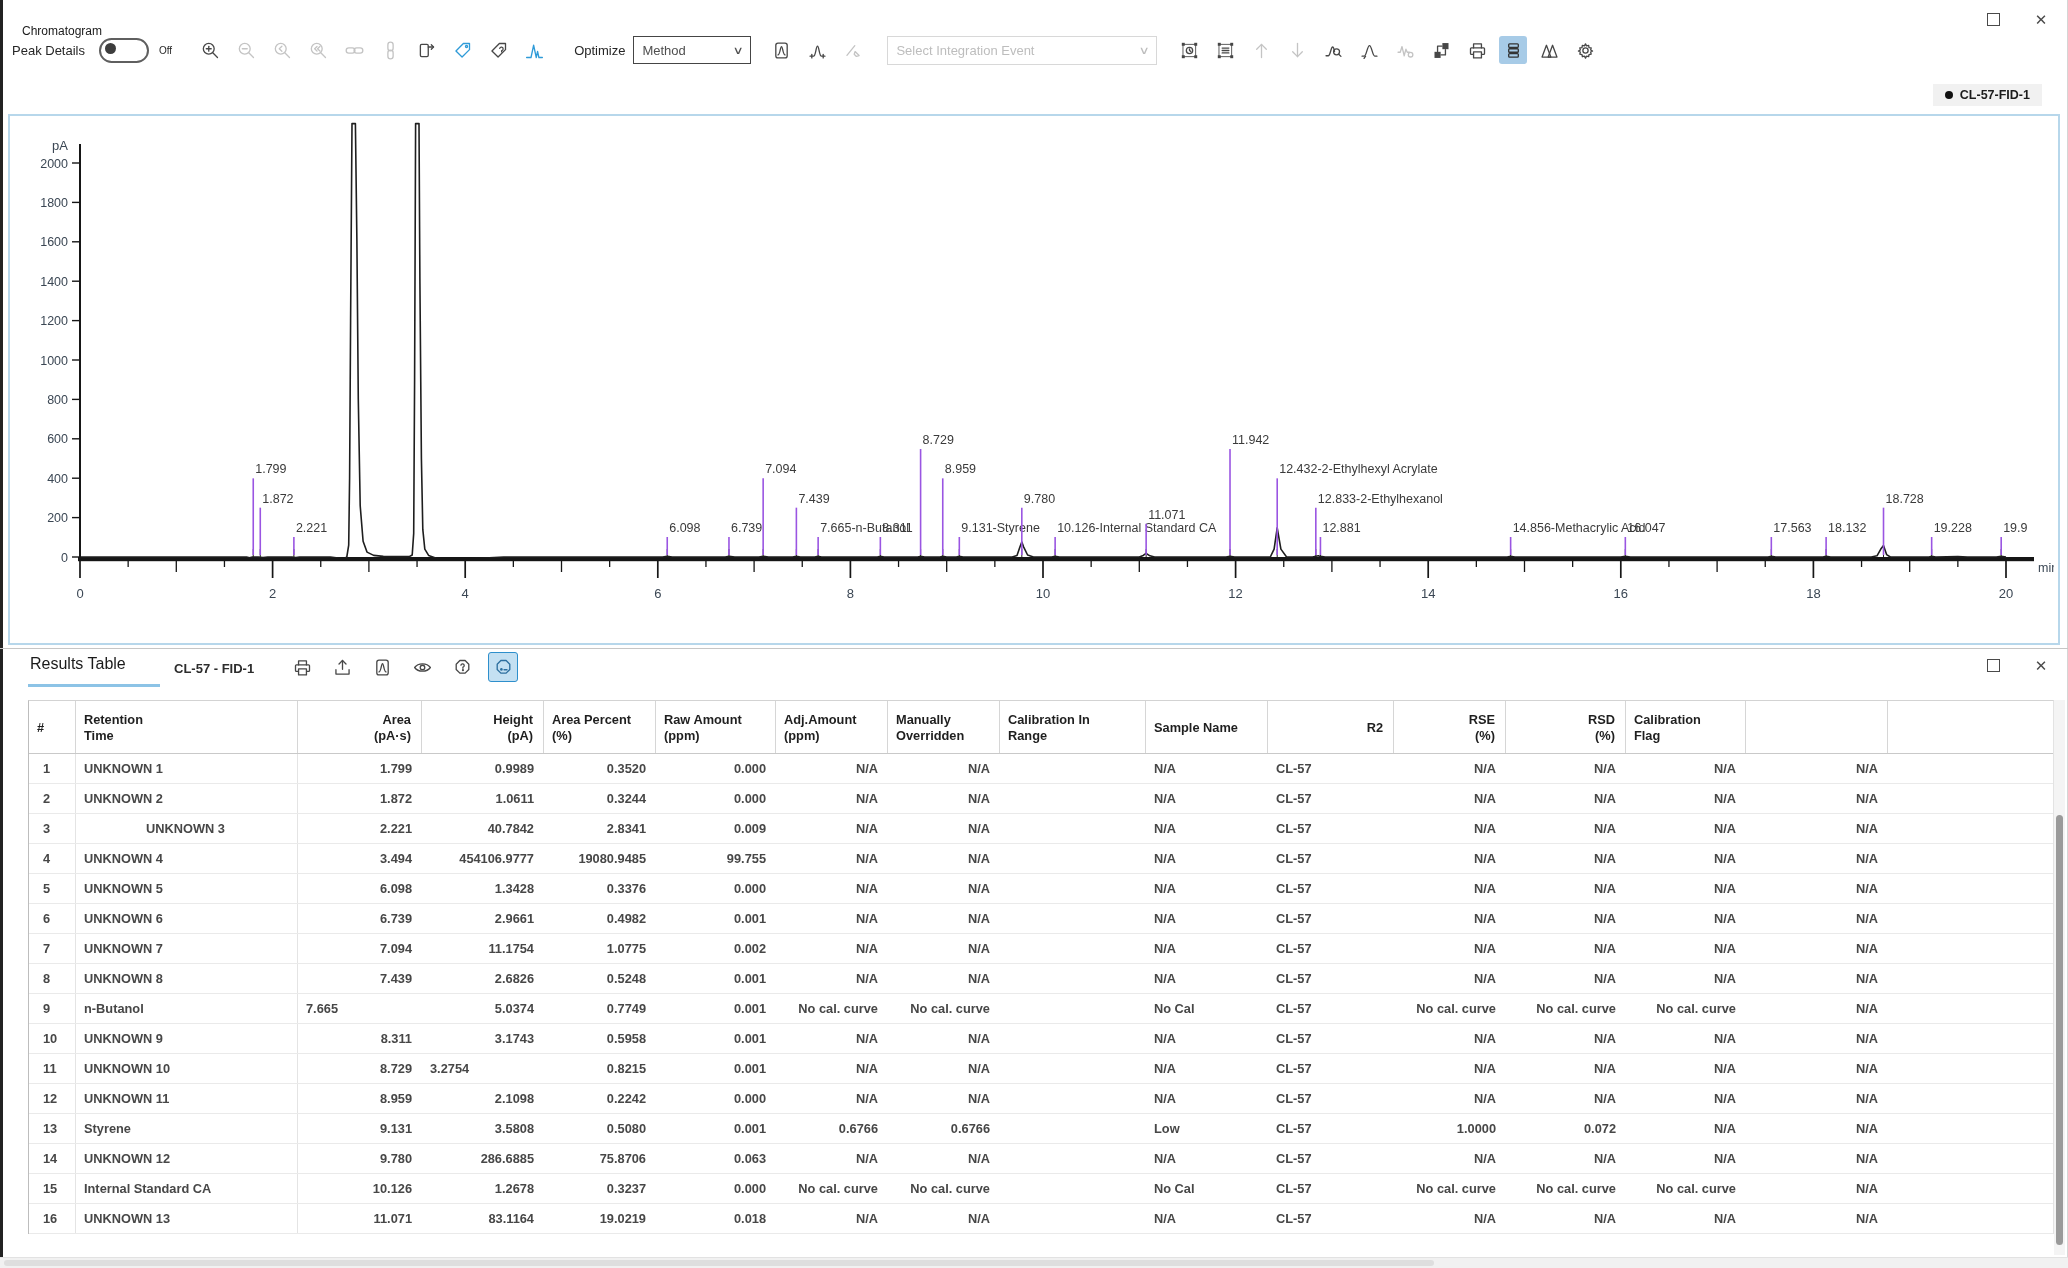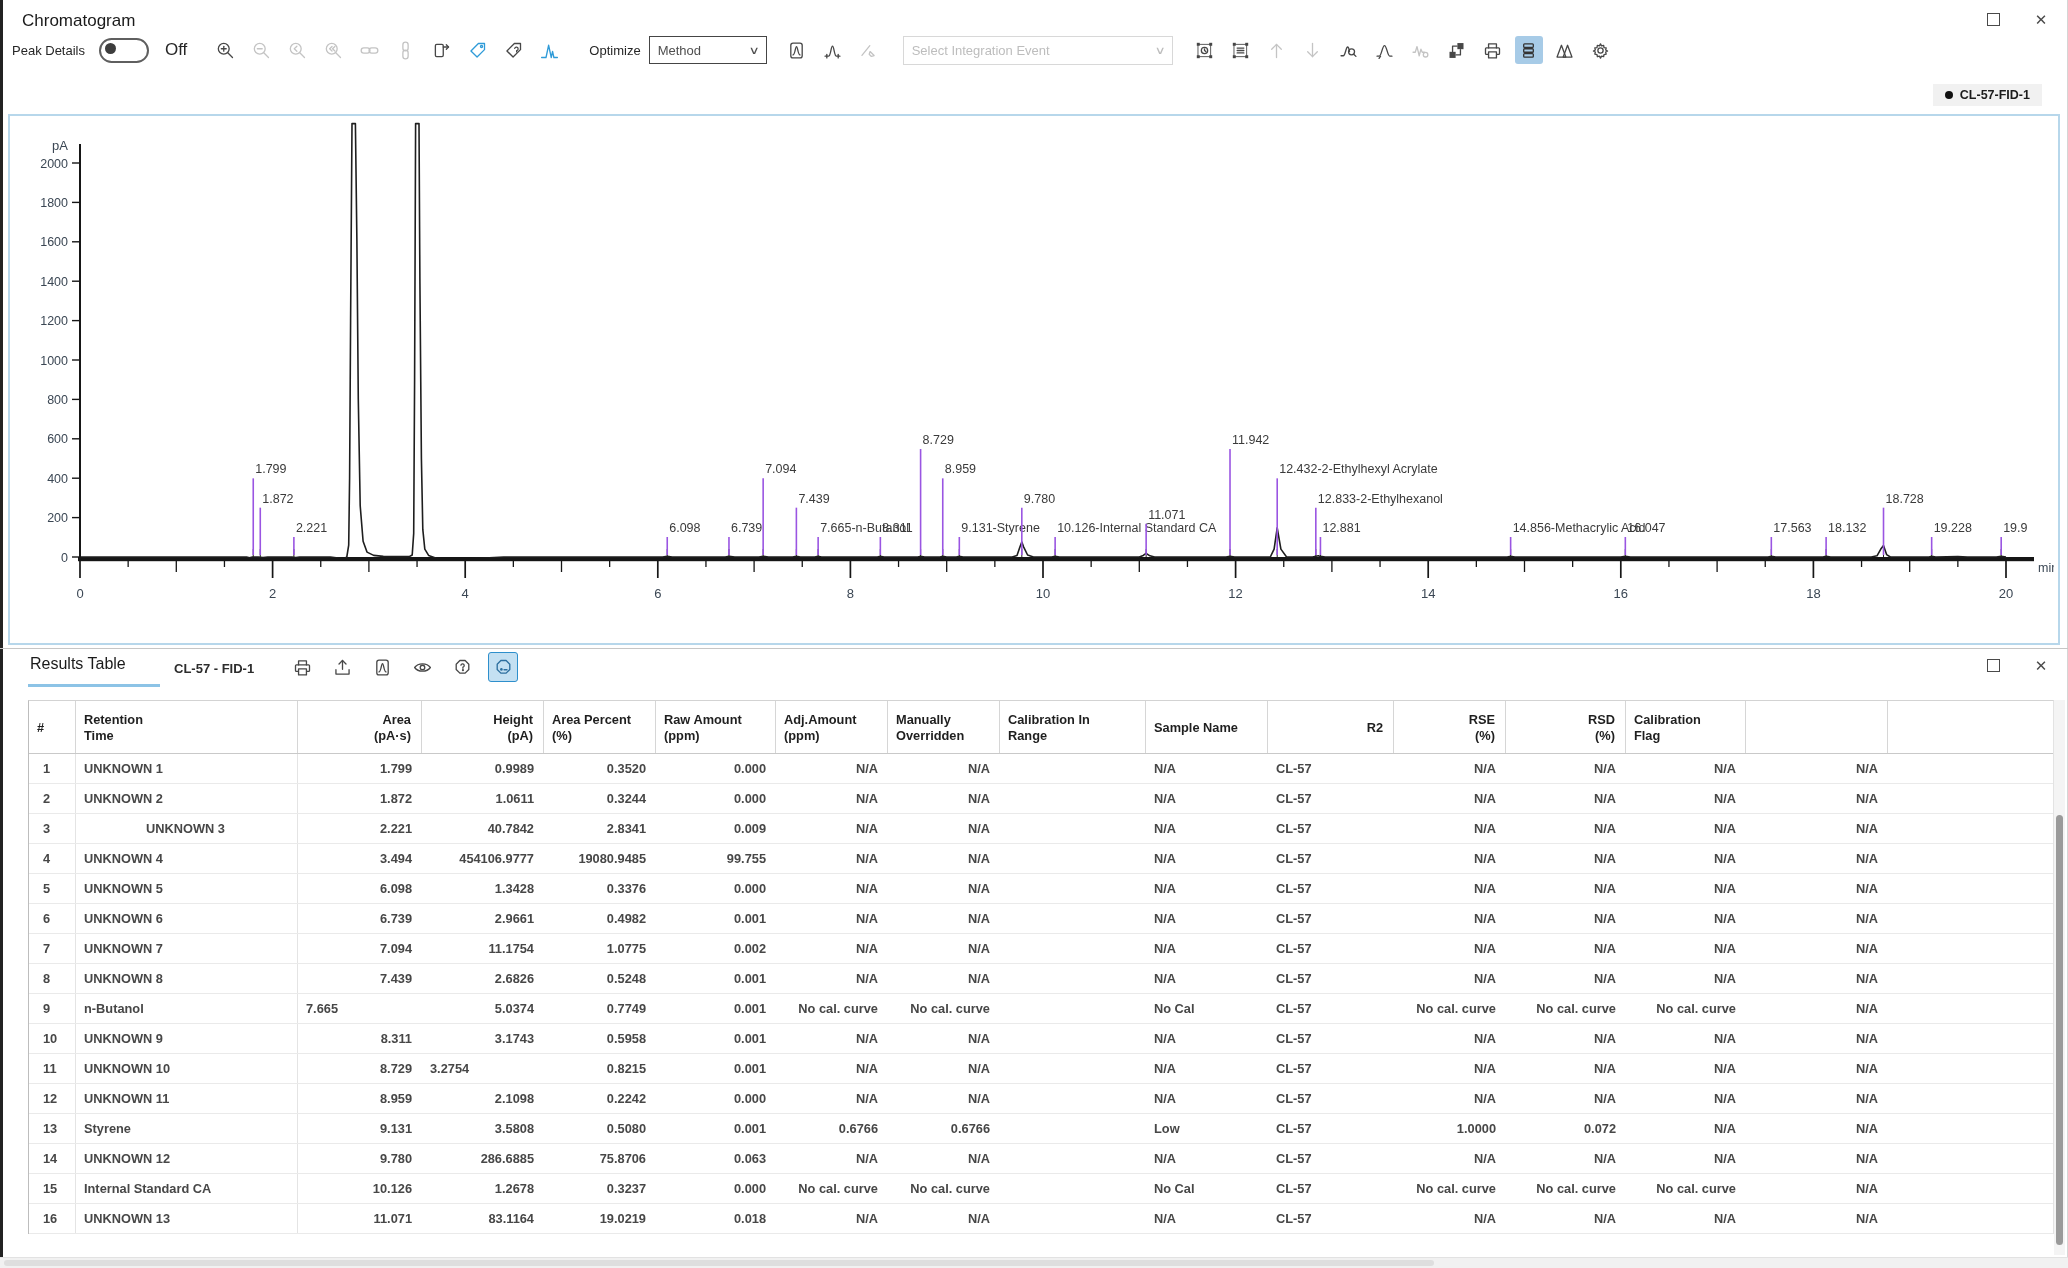--- a/index.html
+++ b/index.html
@@ -2,33 +2,33 @@
 <html><head>
 <meta charset="utf-8">
 <style>
   html,body{margin:0;padding:0;background:#fff;}
   body{width:2068px;height:1268px;position:relative;overflow:hidden;
        font-family:"Liberation Sans","DejaVu Sans",sans-serif;color:#2b2b2b;}
   #win-left-border{position:absolute;left:0;top:0;width:3px;height:1268px;background:#222;}
   #win-right-border{position:absolute;right:0;top:0;width:1px;height:1268px;background:#d5d5d5;}
 
   
-  #chrom-title{position:absolute;left:22px;top:11px;font-size:17px;font-weight:500;color:#1a1a1a;}
+  #chrom-title{position:absolute;left:22px;top:24px;font-size:12px;font-weight:500;color:#1a1a1a;}
   .win-controls{position:absolute;display:flex;gap:30px;align-items:center;}
   #p1-controls{top:10px;right:18px;}
   #p2-controls{top:656px;right:18px;}
   .win-btn{width:18px;height:18px;display:flex;align-items:center;justify-content:center;color:#4a4a4a;cursor:default;}
   .max-glyph{width:11px;height:11px;border:1.6px solid #4a4a4a;}
   .close-glyph{font-size:15px;line-height:1;color:#4a4a4a;}
 
   #toolbar{position:absolute;left:12px;top:34px;right:20px;height:32px;display:flex;align-items:center;white-space:nowrap;}
   .tb-label{font-size:13px;color:#262626;}
   #toggle{margin-left:14px;width:46px;height:21px;border:2px solid #5f5f5f;border-radius:13px;position:relative;background:#fff;}
   #toggle .knob{position:absolute;left:4px;top:3px;width:11px;height:11px;border-radius:50%;background:#3d3d3d;}
-  #toggle-state{margin-left:16px;font-size:17px;color:#262626;}
+  #toggle-state{margin-left:10px;font-size:10px;color:#262626;}
   .icon-group{display:flex;align-items:center;}
   .icon{width:28px;height:28px;margin:0 4px;display:inline-flex;align-items:center;justify-content:center;color:#474747;border-radius:3px;}
   .icon svg{width:21px;height:21px;stroke:currentColor;fill:none;stroke-width:1.5;stroke-linecap:round;stroke-linejoin:round;}
   .icon.disabled{color:#c4c4c4;}
   .icon.accent{color:#2f9bd8;}
   .icon.selected{background:#a7cbe7;color:#333;}
   .icon.selected-box{background:#c4e0f2;border:1.5px solid #2e8fcc;color:#2c6e9e;}
   #optimize-label{margin-left:22px;font-size:13px;color:#262626;}
   .dd{display:inline-flex;align-items:center;justify-content:space-between;background:#fff;}
   #method-dd{margin-left:8px;width:100px;height:26px;border:1.6px solid #454545;padding:0 8px;font-size:13px;color:#4f4f4f;}

